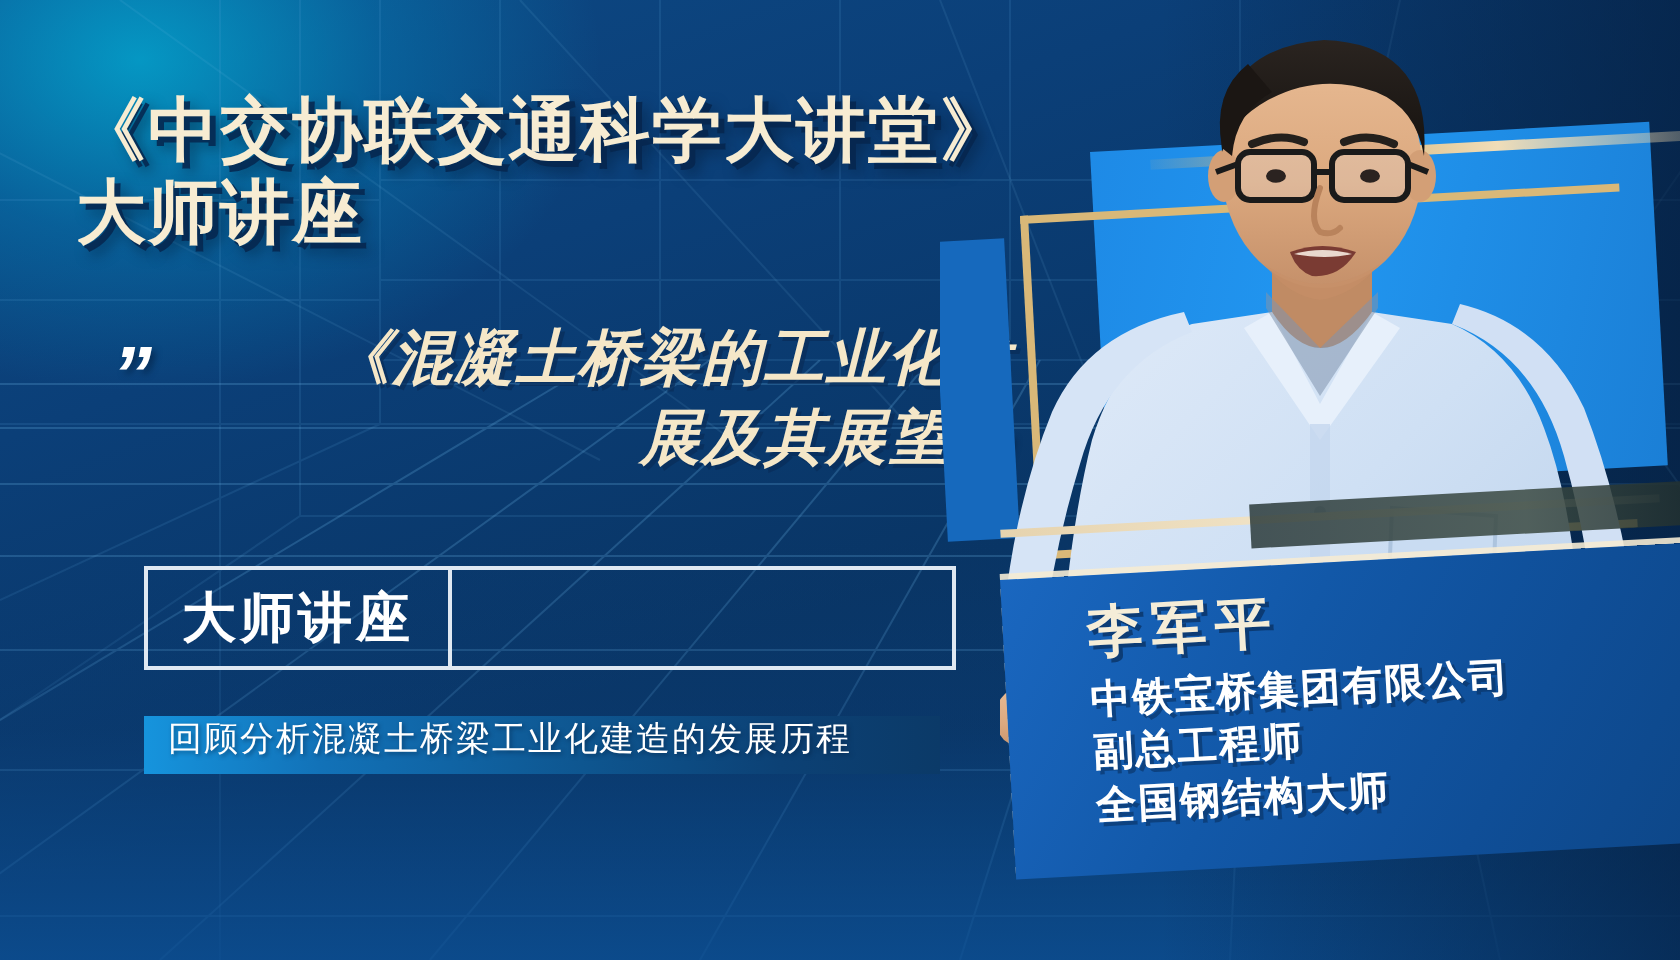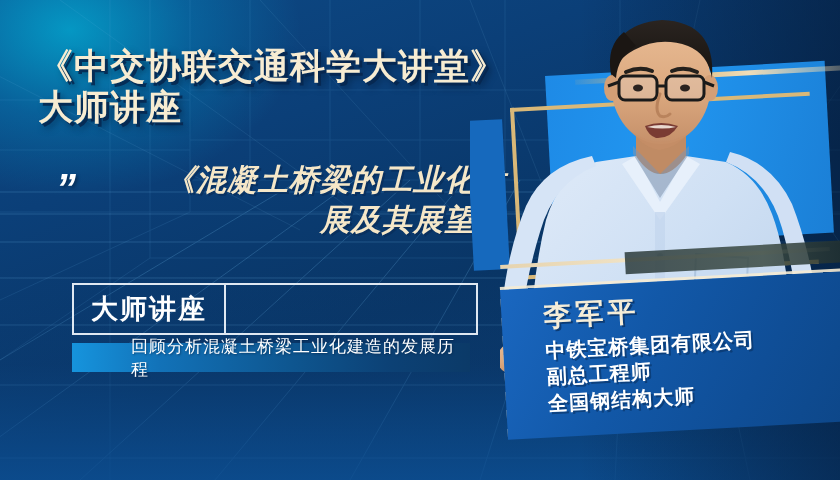--- a/index.html
+++ b/index.html
@@ -66,23 +66,23 @@
     color:#ffffff;font-weight:bold;font-size:27px;letter-spacing:2px;
     border-right:2px solid #dfe8f2;
   }
   .lecture-time{
     flex:1;display:flex;align-items:center;justify-content:center;
     color:#ffffff;font-size:25px;letter-spacing:1px;
   }
 
   
   .subbar{
-    position:absolute;left:72px;top:343px;width:398px;height:29px;
+    position:absolute;left:72px;top:358px;width:398px;height:29px;
     background:linear-gradient(to right,#1694dd 0%,#1272b8 22%,#0e5690 55%,#0c4175 80%,#0b3a68 100%);
-    display:flex;align-items:center;padding-left:47px;
+    display:flex;
   }
   .subbar span{
     color:#ffffff;font-size:17px;letter-spacing:1px;padding-left:12px;
     text-shadow:1px 1px 2px rgba(4,28,60,.5);
   }
 
   
   .stage{position:absolute;left:470px;top:0;width:370px;height:480px;overflow:hidden;}
 
   .bright-panel{

